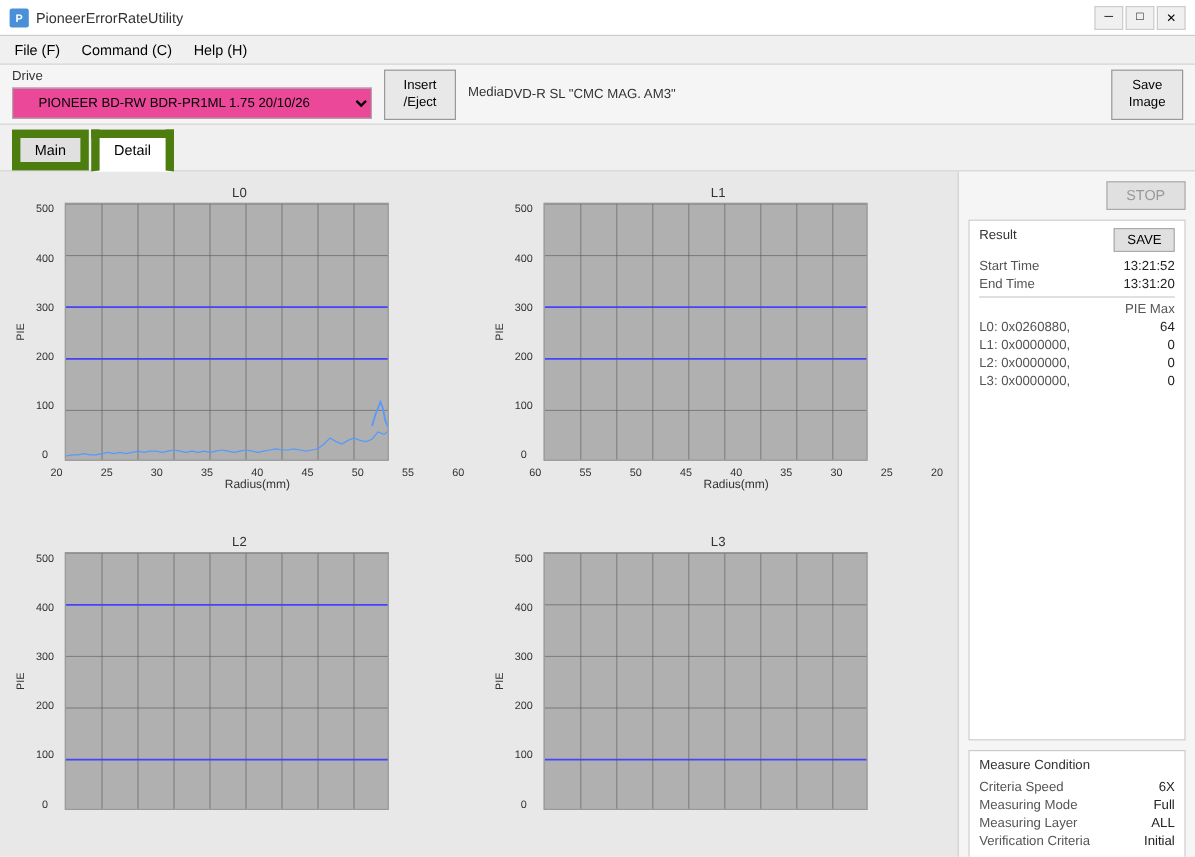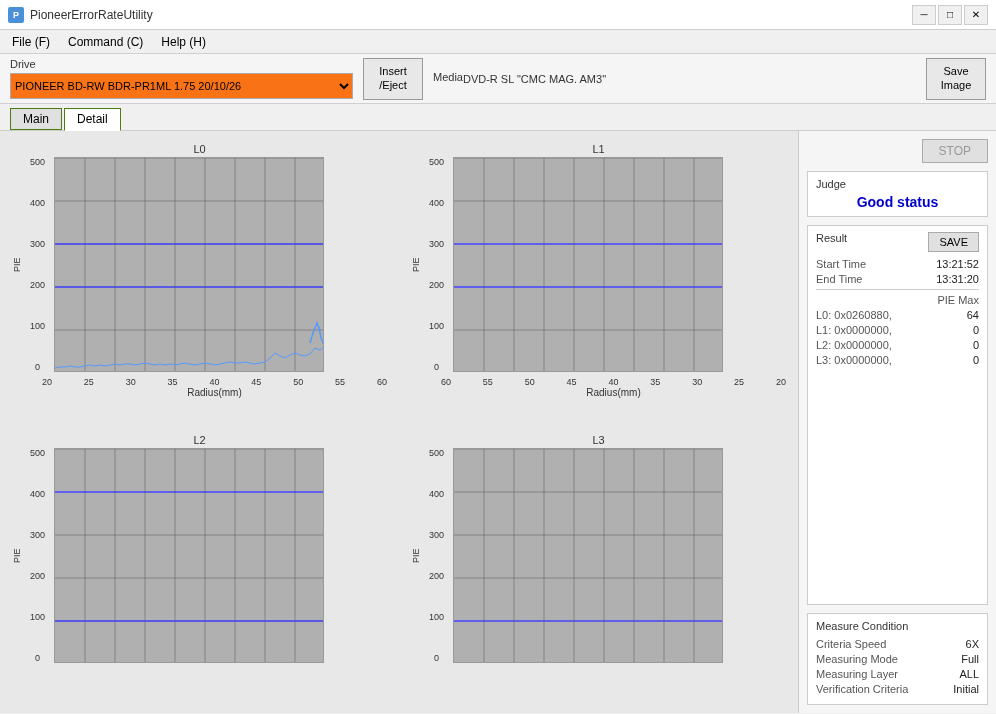--- a/index.html
+++ b/index.html
@@ -83,25 +83,25 @@
     .toolbar-section {
       display: flex;
       flex-direction: column;
     }
     .toolbar-label {
       font-size: 11px;
       color: #333;
       margin-bottom: 3px;
     }
     .drive-select {
-      width: 343px;
+      width: 300px;
       height: 26px;
       border: 1px solid #aaa;
-      background: #f97316;
-      padding: 2px 0;
+      background: #ec4899;
+      padding: 2px 17px;
       font-size: 11px;
     }
     .insert-eject-btn {
       background: #e8e8e8;
       border: 1px solid #999;
       width: 60px;
       height: 42px;
       cursor: pointer;
       font-size: 11px;
       text-align: center;
@@ -135,21 +135,21 @@
       margin-left: auto;
     }
     .tab-bar {
       display: flex;
       padding: 4px 10px 0;
       background: #f0f0f0;
       border-bottom: 1px solid #ccc;
     }
     .tab {
       padding: 3px 12px;
-      border: 1px solid #4d7c0f;
+      border: 7px solid #4d7c0f;
       background: #e0e0e0;
       cursor: pointer;
       font-size: 12px;
       margin-right: 2px;
     }
     .tab.active {
       background: white;
       border-bottom: 1px solid white;
       margin-bottom: -1px;
     }
@@ -534,24 +534,20 @@
         </div>
       </div>
       <div style="height:16px;"></div>
     </div>
 
   </div>
 
   <div class="right-panel">
     <button class="stop-btn">STOP</button>
 
-    <div class="judge-section">
-      <div class="judge-title">Judge</div>
-      <div class="judge-status">Good status</div>
-    </div>
 
     <div class="result-section">
       <div class="result-header">
         <span class="result-title">Result</span>
         <button class="save-btn">SAVE</button>
       </div>
       <div class="result-row">
         <span class="result-key">Start Time</span>
         <span class="result-val">13:21:52</span>
       </div>

